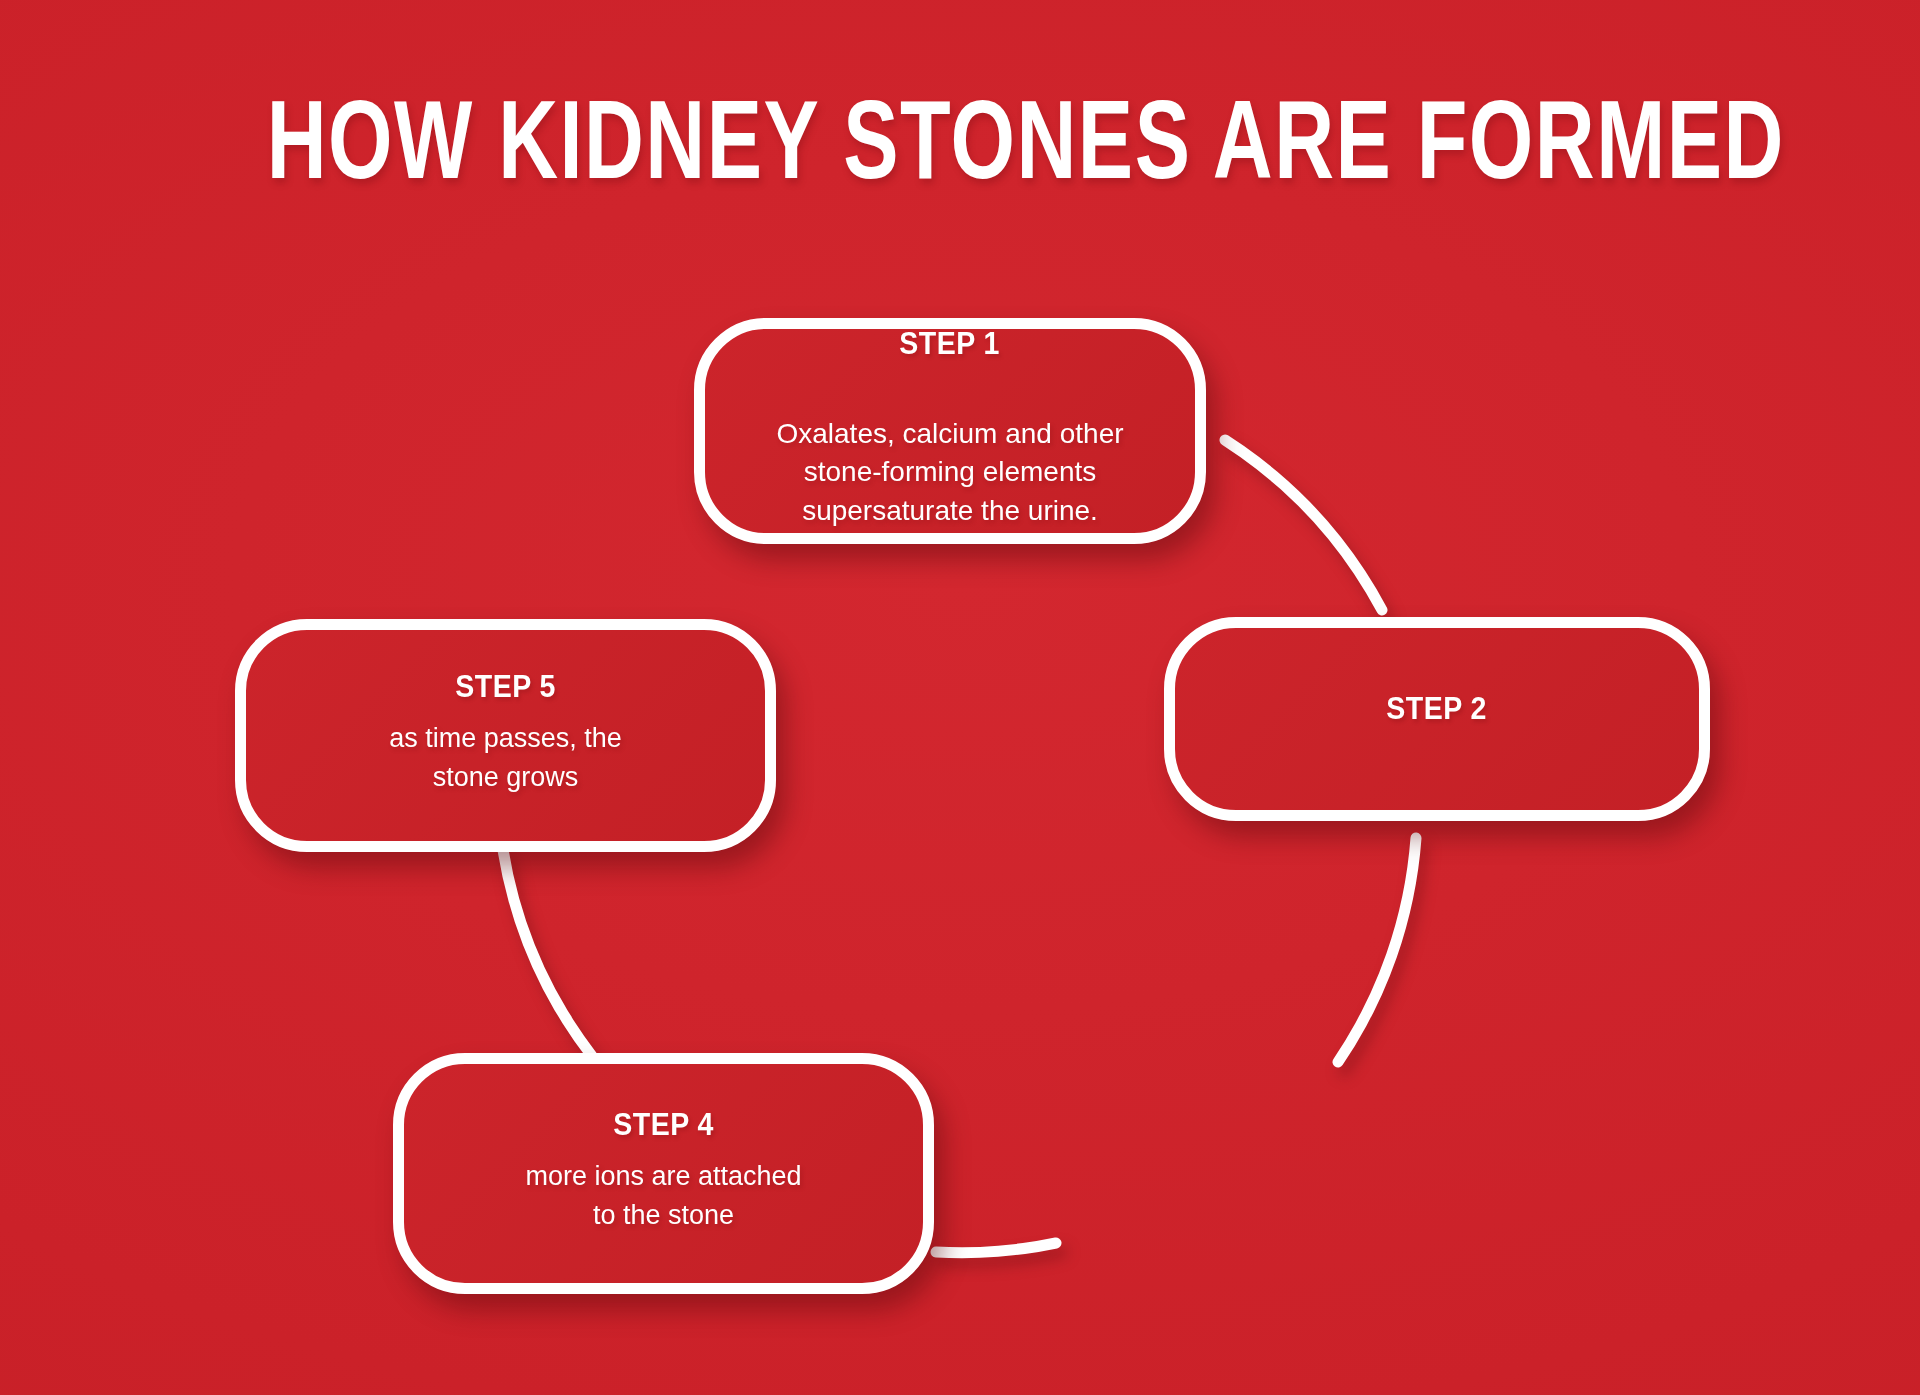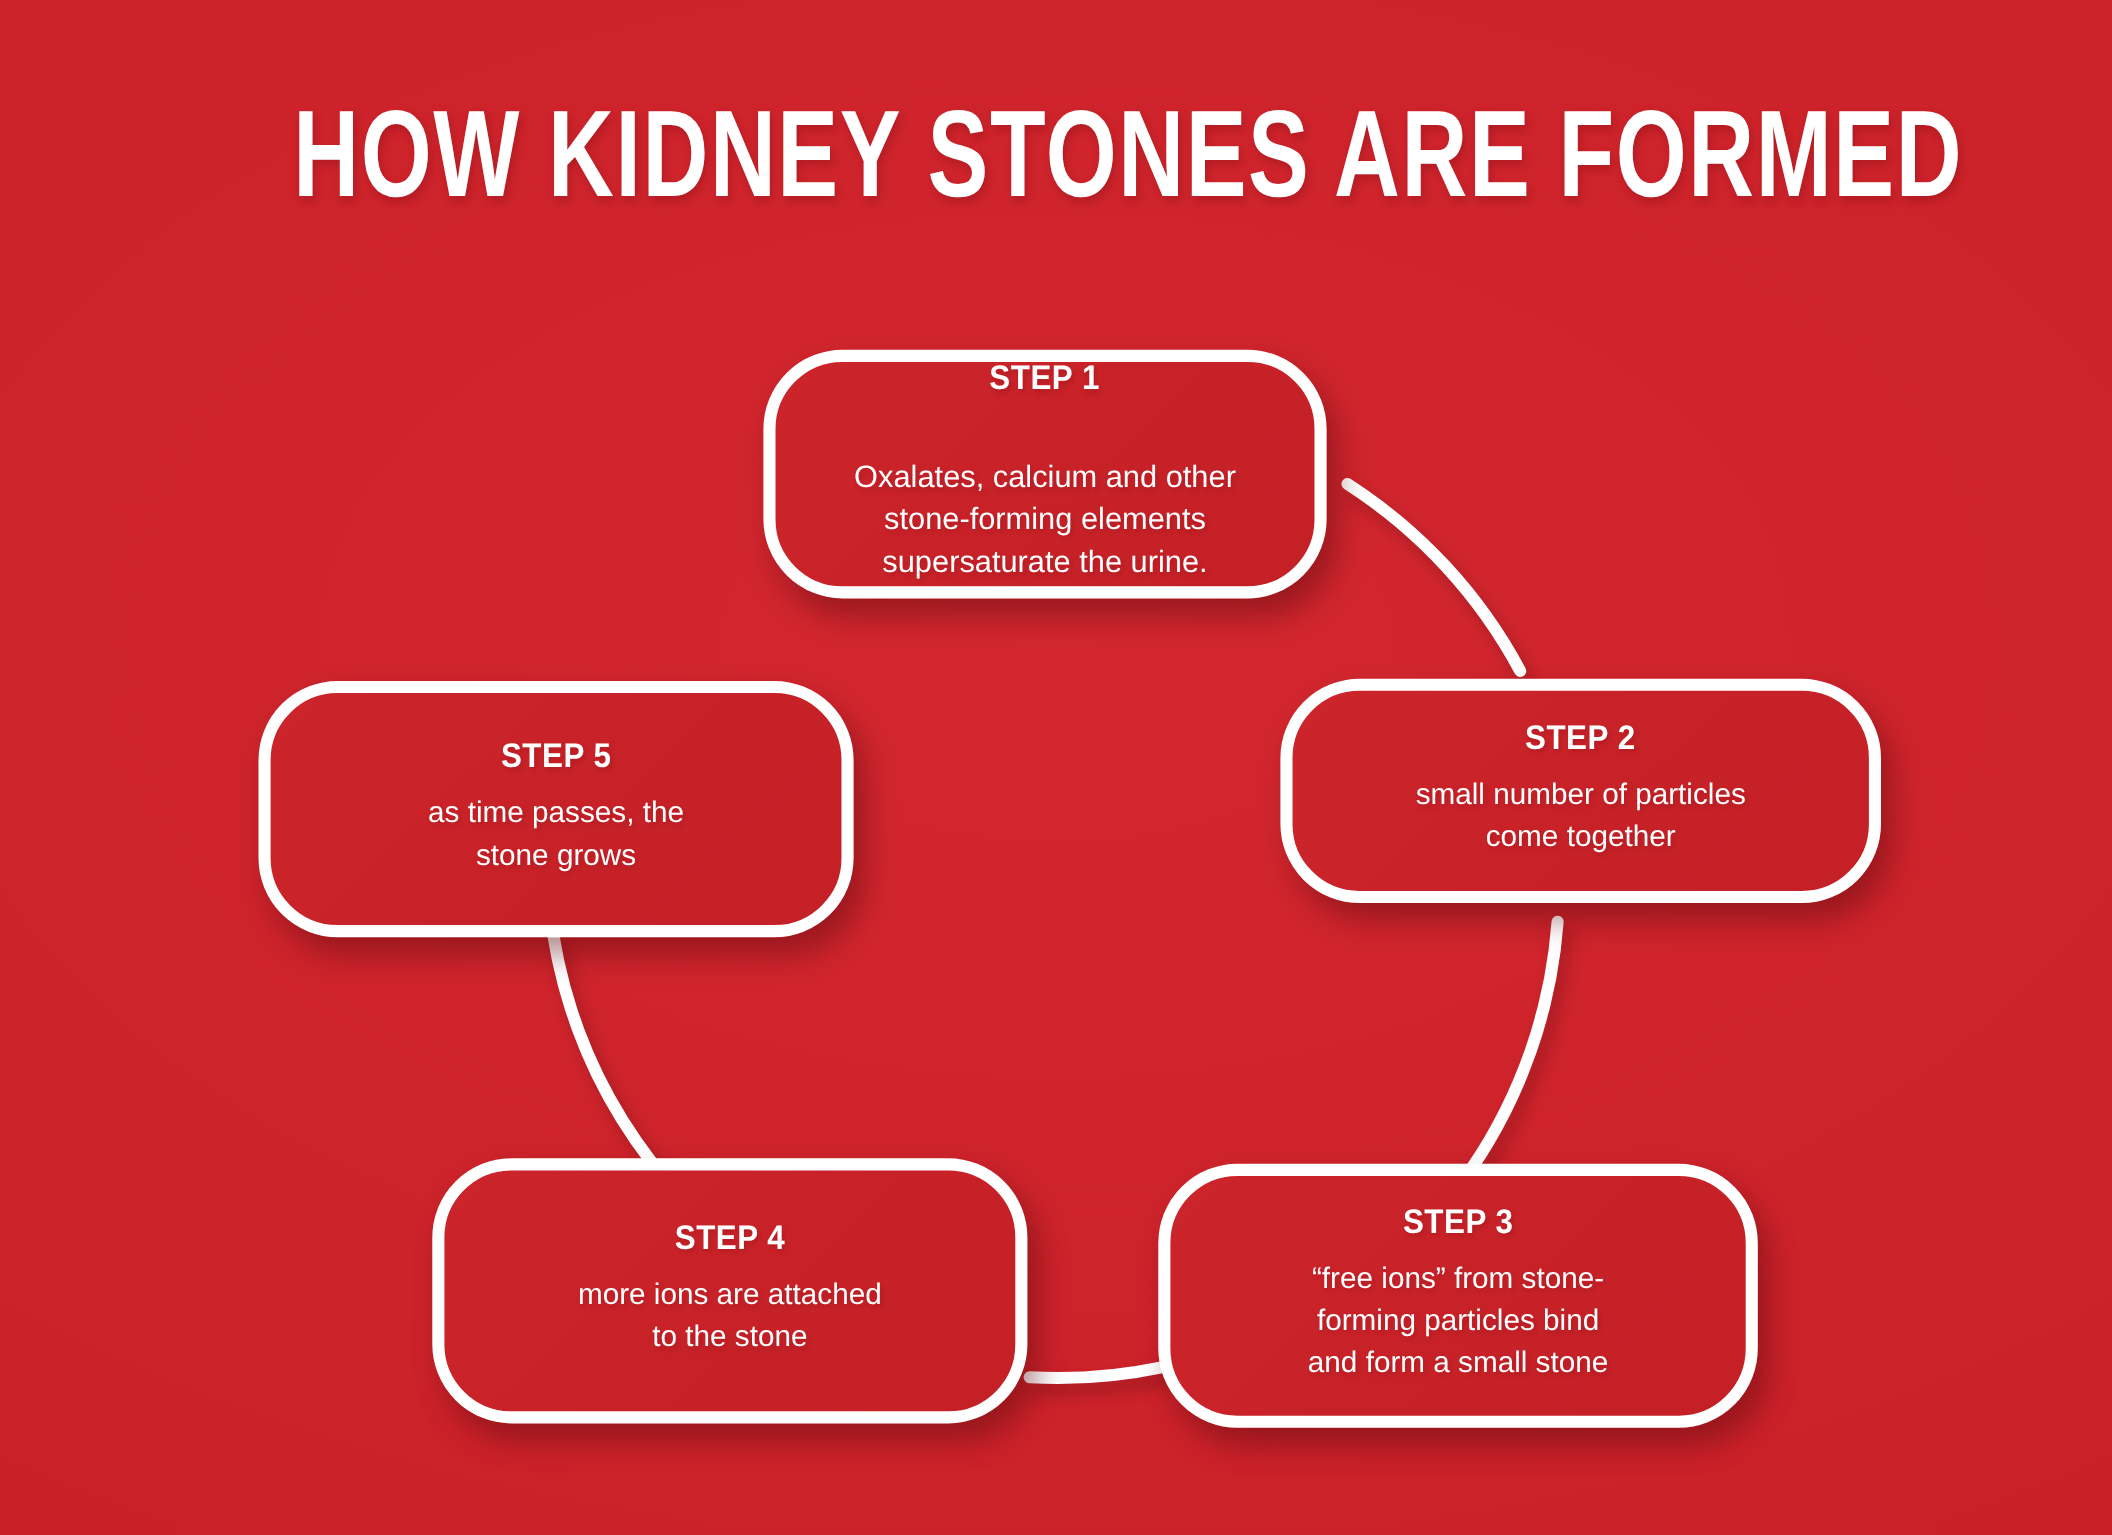--- a/index.html
+++ b/index.html
@@ -117,30 +117,22 @@
 
   <div class="card card-1">
     <span class="step-label">STEP 1</span>
     <div class="step-body">Oxalates, calcium and other
 stone-forming elements
 supersaturate the urine.</div>
   </div>
 
   <div class="card card-2">
     <span class="step-label">STEP 2</span>
-    <div class="step-body">small number of particles
-come together</div>
   </div>
 
-  <div class="card card-3">
-    <span class="step-label">STEP 3</span>
-    <div class="step-body">“free ions” from stone-
-forming particles bind
-and form a small stone</div>
-  </div>
 
   <div class="card card-4">
     <span class="step-label">STEP 4</span>
     <div class="step-body">more ions are attached
 to the stone</div>
   </div>
 
   <div class="card card-5">
     <span class="step-label">STEP 5</span>
     <div class="step-body">as time passes, the

